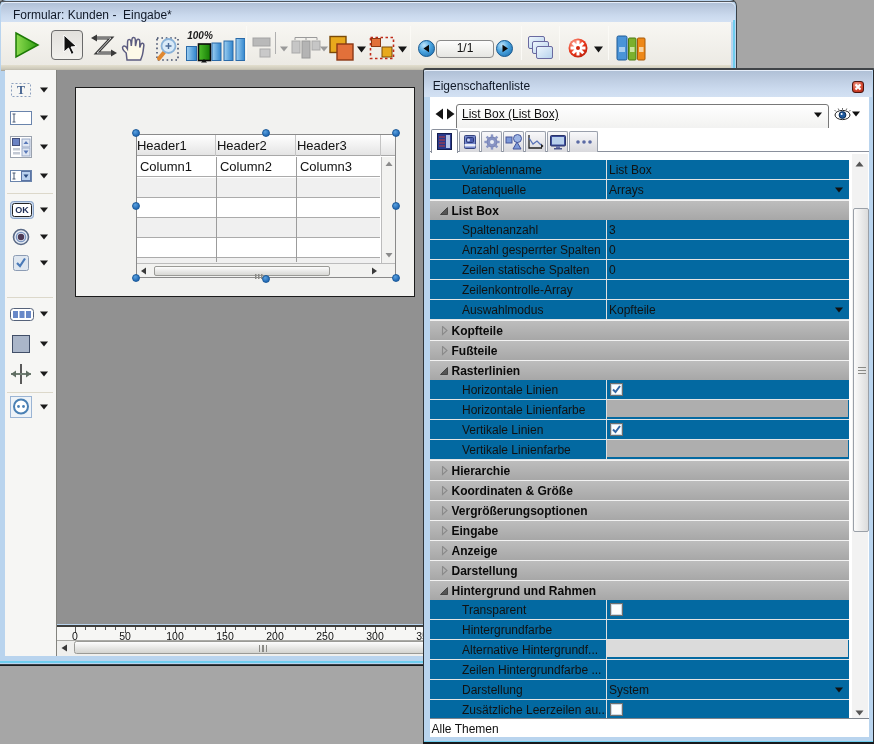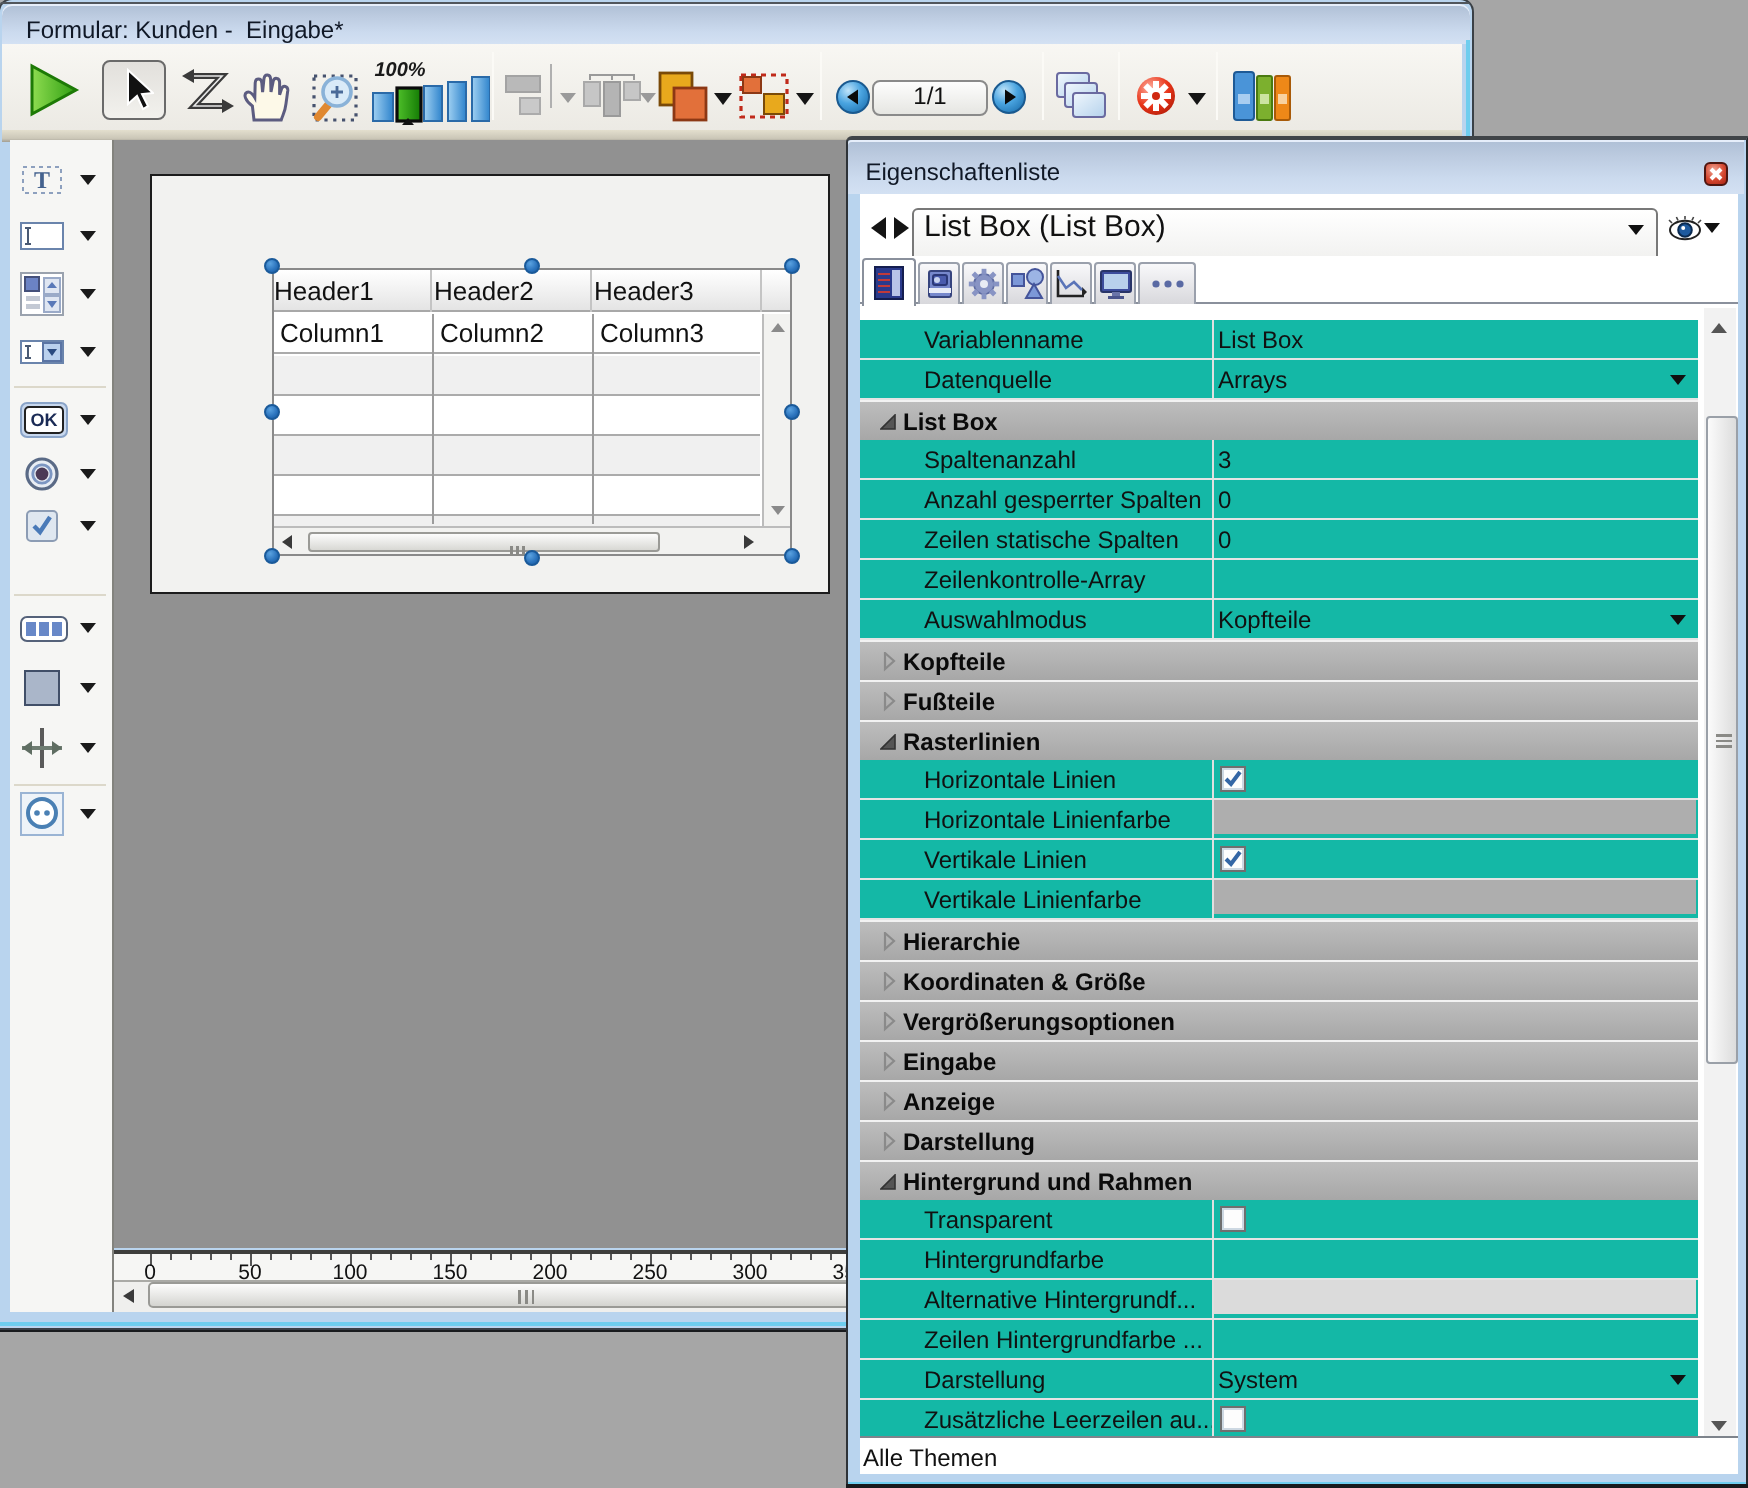--- a/index.html
+++ b/index.html
@@ -50,32 +50,32 @@
 #pal-bg { position:absolute; inset:0; background:#b9d4ee; border-radius:3px 0 0 0;
   border-left:1.2px solid #2e3338; border-top:2.2px solid #404448; border-right:1.5px solid #24282c; }
 #pal-title { position:absolute; left:1.2px; top:2.2px; width:448.8px; height:26.3px; border-radius:2px 0 0 0;
   background:linear-gradient(180deg,#aebfd5 0%,#bccbe0 30%,#cbdaee 70%,#d3e1f3 100%); box-shadow:inset 0 1px 0 #e6eefa; }
 #pal-title span { position:absolute; left:9px; top:9px; font-size:12px; color:#101826; }
 #closebtn { position:absolute; left:429px; top:12.7px; width:12.5px; height:12.5px; border-radius:3px;
   background:radial-gradient(circle at 40% 30%,#f0a898,#d64830 55%,#a82414); border:1.2px solid #4e1610;
   color:#fff; font-size:10px; font-weight:bold; text-align:center; line-height:11px; }
 #pal-client { position:absolute; left:7px; top:28.7px; width:439px; height:640px; background:#fff; overflow:hidden; }
 #combo { position:absolute; left:26.5px; top:5px; width:373px; height:32px; border:1.4px solid #787878; border-radius:3px;
-  background:linear-gradient(180deg,#ffffff,#eeeeec); font-size:15px; color:#111; line-height:18px; padding-left:5px; }
+  background:linear-gradient(180deg,#ffffff,#eeeeec); font-size:12px; color:#111; line-height:18px; padding-left:5px;text-decoration:underline; }
 #comborow { position:absolute; left:0; top:2px; width:439px; height:28px; background:#fff; }
 #eye { position:absolute; left:404.5px; top:9px; }
 #tabrow { position:absolute; left:0; top:31px; width:439px; height:24px; background:#fff; border-bottom:1.4px solid #8a909c; }
 .tab { position:absolute; top:3.5px; height:20.5px; border:1px solid #9aa0ac; border-bottom:none; border-radius:2px 2px 0 0;
   background:linear-gradient(180deg,#f8f8fa,#d8d8dc); display:flex; align-items:center; justify-content:center; }
 .seltab { background:#fff; top:1.5px; height:24px; z-index:2; border-color:#8a909c; }
 #grid { position:absolute; left:0; top:63px; width:439px; height:558px; overflow:hidden; font-size:12px; }
 .sec { position:absolute; left:0.5px; width:419px; height:20px;
   background:linear-gradient(180deg,#bdbdbd,#a7a7a7); border-top:1.5px solid #f2f2f2; }
 .sl { position:absolute; left:21.5px; top:3px; font-weight:bold; color:#0a0a0a; }
-.prow { position:absolute; left:0.5px; width:419px; height:20px; border-bottom:1px solid #e4e4e4; background:#14b8a6; }
+.prow { position:absolute; left:0.5px; width:419px; height:20px; border-bottom:1px solid #e4e4e4; background:#0369a1; }
 .pl { position:absolute; left:32px; top:3px; color:#111; }
 .pvc { position:absolute; left:175.5px; top:0; width:242px; height:19px; border-left:1px solid #e0e0e0; }
 .pv { position:absolute; left:2.5px; top:3px; color:#111; }
 .dda { position:absolute; right:4px; top:7px; }
 .gbar { position:absolute; left:0px; top:0.5px; width:241px; height:16.5px; background:#aeaeae; }
 .lbar { position:absolute; left:0px; top:0.5px; width:241px; height:16.5px; background:#dbdbdb; }
 #vscroll { position:absolute; left:422.5px; top:57px; width:16px; height:564px; background:#f2f2f2; }
 .sbtn { position:absolute; left:0.5px; width:15.5px; height:17px; }
 #vthumb { position:absolute; left:0.5px; top:54px; width:16px; height:324px; background:linear-gradient(90deg,#fbfbfb,#dcdcdc);
   border:1px solid #9aa0a8; border-radius:2px; }

